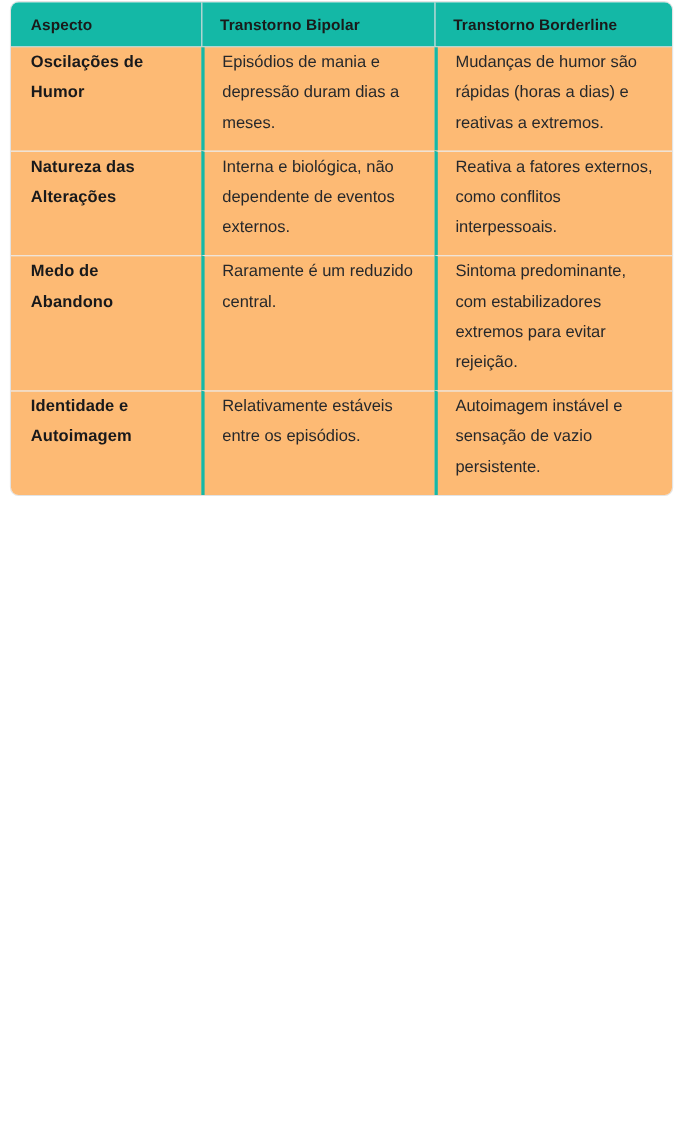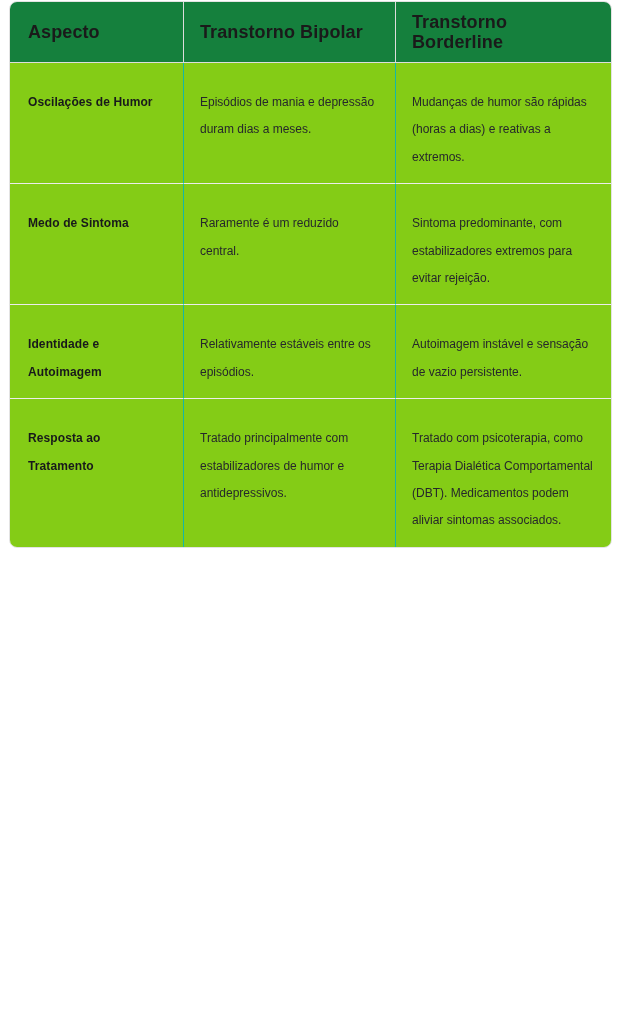--- a/index.html
+++ b/index.html
@@ -31,49 +31,49 @@
     border-radius: 8px;
     overflow: hidden;
     background: #ffffff;
   }
 
   col.col-aspect { width: 173px; }
   col.col-b      { width: 212px; }
   col.col-c      { width: 216px; }
 
   thead th {
-    background: #15803d;
+    background: #14b8a6;
     text-align: left;
     font-weight: bold;
-    font-size: 18px;
+    font-size: 14px;
     line-height: 20px;
     color: #1a1a1a;
     padding: 10px 14px 10px 18px;
     border-bottom: 1px solid #dddddd;
     vertical-align: middle;
     letter-spacing: 0.1px;
   }
   thead th + th {
     border-left: 1px solid #dcdcdc;
     padding-left: 16px;
     margin-top: 41px;
   }
 
   tbody td {
-    font-size: 12px;
+    font-size: 15px;
     line-height: 27.4px;
     color: #26282b;
     vertical-align: top;
-    padding: 26px 16px 12px 18px;
+    padding: 0 16px 12px 18px;
     border-top: 1px solid #ececec;
-    background: #84cc16;
+    background: #fdba74;
     word-wrap: break-word;
   }
   tbody td + td {
-    border-left: 1px solid #14b8a6;
+    border-left: 3px solid #14b8a6;
     padding-left: 16px;
     margin-top: 36px;
   }
   tbody tr:first-child td {
     border-top: none;
   }
 
   td.aspect-cell {
     font-weight: bold;
     color: #18191b;
@@ -97,29 +97,29 @@
         <th>Transtorno Borderline</th>
       </tr>
     </thead>
     <tbody>
       <tr>
         <td class="aspect-cell">Oscilações de Humor</td>
         <td>Episódios de mania e depressão duram dias a meses.</td>
         <td>Mudanças de humor são rápidas (horas a dias) e reativas a extremos.</td>
       </tr>
       <tr>
-        <td class="aspect-cell">Medo de Sintoma</td>
+        <td class="aspect-cell">Natureza das Alterações</td>
+        <td>Interna e biológica, não dependente de eventos externos.</td>
+        <td>Reativa a fatores externos, como conflitos interpessoais.</td>
+      </tr>
+      <tr>
+        <td class="aspect-cell">Medo de Abandono</td>
         <td>Raramente é um reduzido central.</td>
         <td>Sintoma predominante, com estabilizadores extremos para evitar rejeição.</td>
       </tr>
       <tr>
         <td class="aspect-cell">Identidade e Autoimagem</td>
         <td>Relativamente estáveis entre os episódios.</td>
         <td>Autoimagem instável e sensação de vazio persistente.</td>
       </tr>
-      <tr>
-        <td class="aspect-cell">Resposta ao Tratamento</td>
-        <td>Tratado principalmente com estabilizadores de humor e antidepressivos.</td>
-        <td>Tratado com psicoterapia, como Terapia Dialética Comportamental (DBT). Medicamentos podem aliviar sintomas associados.</td>
-      </tr>
     </tbody>
   </table>
 </div>
 
 </body></html>

